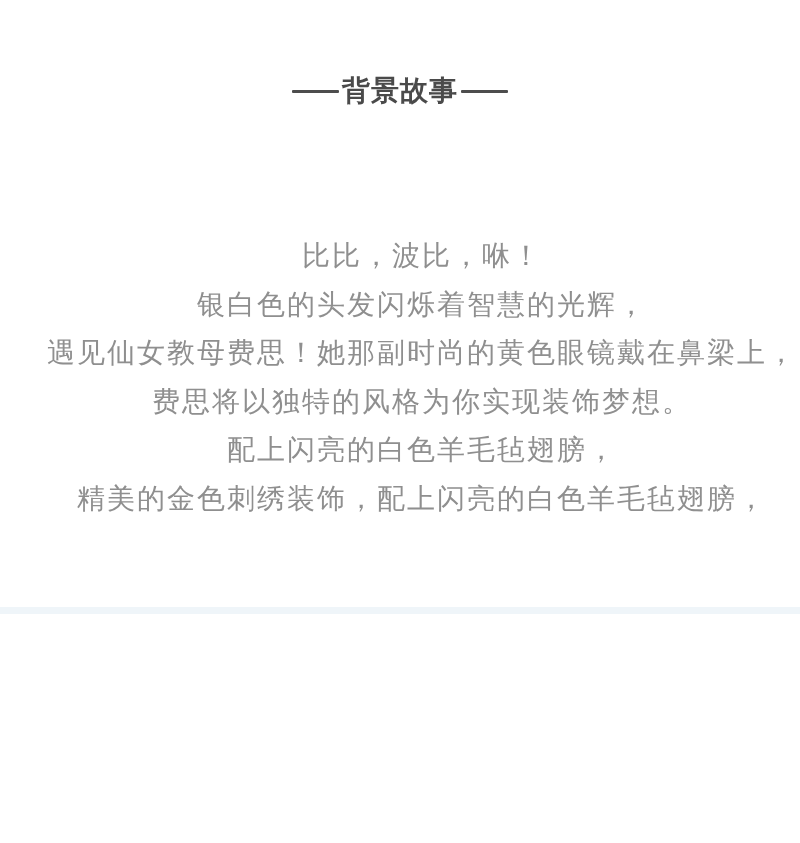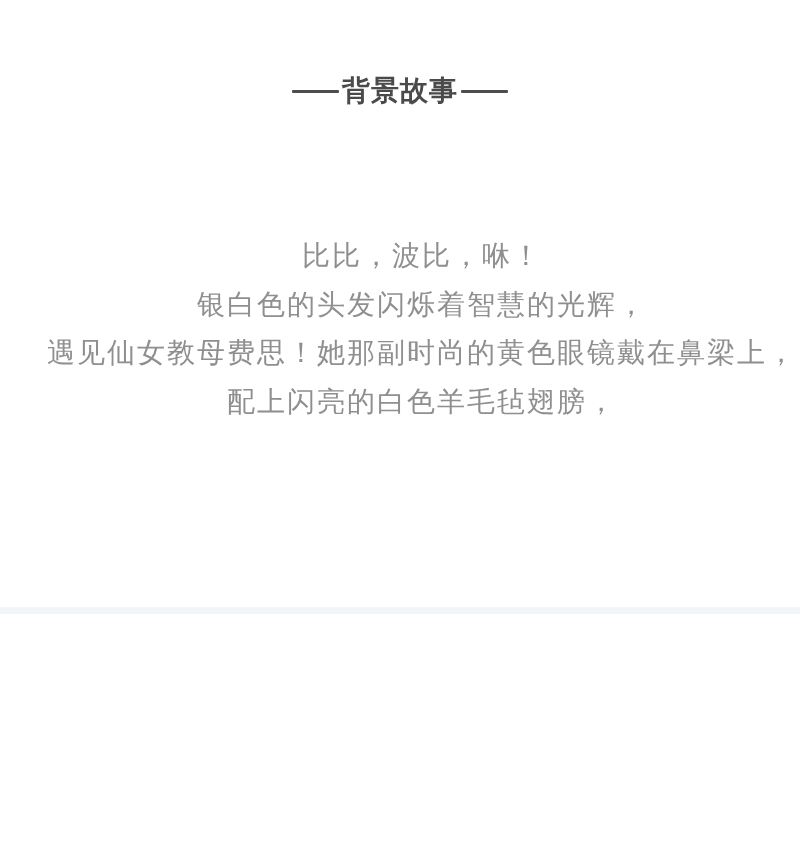--- a/index.html
+++ b/index.html
@@ -67,18 +67,20 @@
   <div class="title-row">
     <span class="title-dash"></span>
     <span class="page-title">背景故事</span>
     <span class="title-dash"></span>
   </div>
 
   <div class="story">
     <div class="story-line">比比，波比，咻！</div>
     <div class="story-line">银白色的头发闪烁着智慧的光辉，</div>
     <div class="story-line">遇见仙女教母费思！她那副时尚的黄色眼镜戴在鼻梁上，</div>
+    <div class="story-line">费思将以独特的风格为你实现装饰梦想。</div>
     <div class="story-line">配上闪亮的白色羊毛毡翅膀，</div>
+    <div class="story-line">精美的金色刺绣装饰，配上闪亮的白色羊毛毡翅膀，</div>
   </div>
 
   <div class="bottom-strip"></div>
 
 </div>
 
 </body></html>

